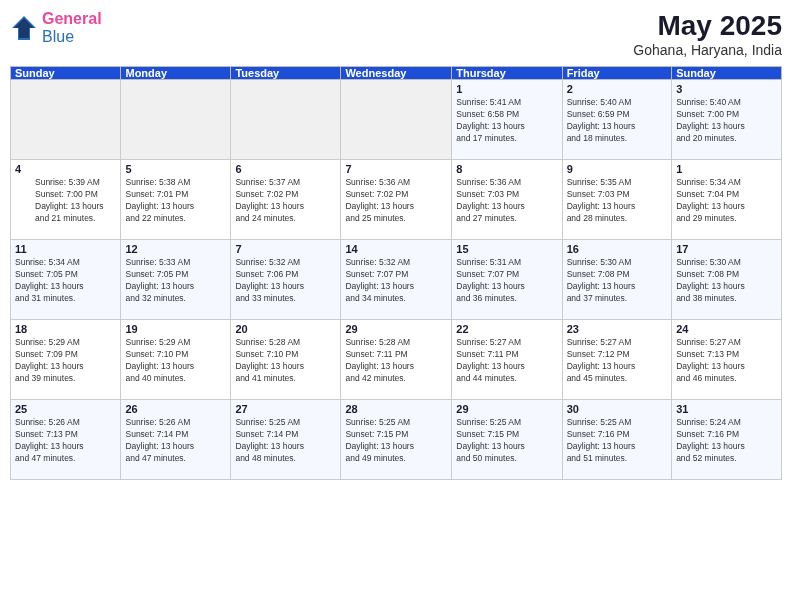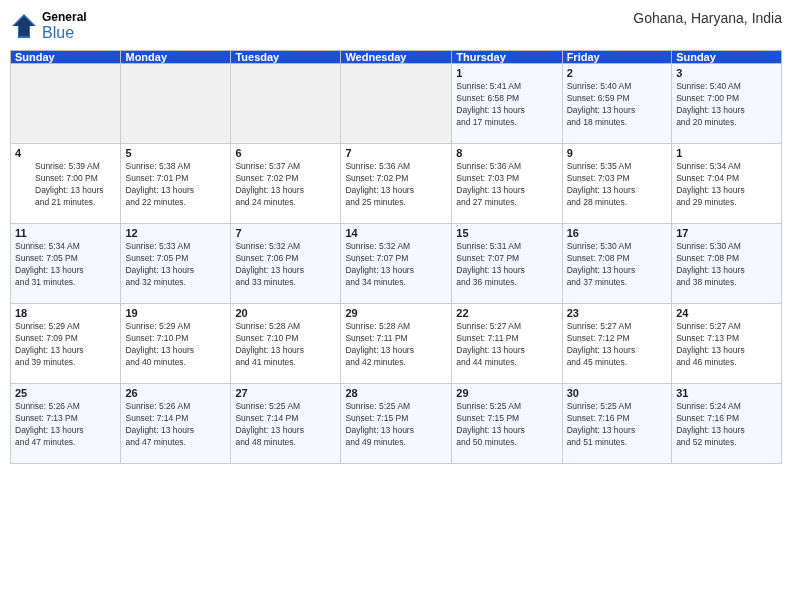--- a/index.html
+++ b/index.html
@@ -24,23 +24,23 @@
     }
     .logo {
       display: flex;
       align-items: center;
     }
     .logo-text {
       display: flex;
       flex-direction: column;
     }
     .logo-general {
-      font-size: 12px;
+      font-size: 16px;
       font-weight: bold;
-      color: #000000;
+      color: #ec4899;
     }
     .logo-blue {
       font-size: 16px;
       font-weight: normal;
       color: #2a6ebb;
     }
     .logo-icon {
       width: 28px;
       height: 28px;
       margin-right: 4px;
@@ -111,20 +111,21 @@
       <svg class="logo-icon" viewBox="0 0 28 28">
         <polygon points="14,2 26,14 20,14 20,26 8,26 8,14 2,14" fill="#2a6ebb"></polygon>
         <polygon points="14,4 24,14 19,14 19,24 9,24 9,14 4,14" fill="#1a3a6b"></polygon>
       </svg>
       <div class="logo-text">
         <span class="logo-general">General</span>
         <span class="logo-blue">Blue</span>
       </div>
     </div>
     <div class="title-block">
+      <div class="month-title">May 2025</div>
       <div class="location">Gohana, Haryana, India</div>
     </div>
   </div>
 
   <table>
     <thead>
       <tr>
         <th>Sunday</th>
         <th>Monday</th>
         <th>Tuesday</th>

